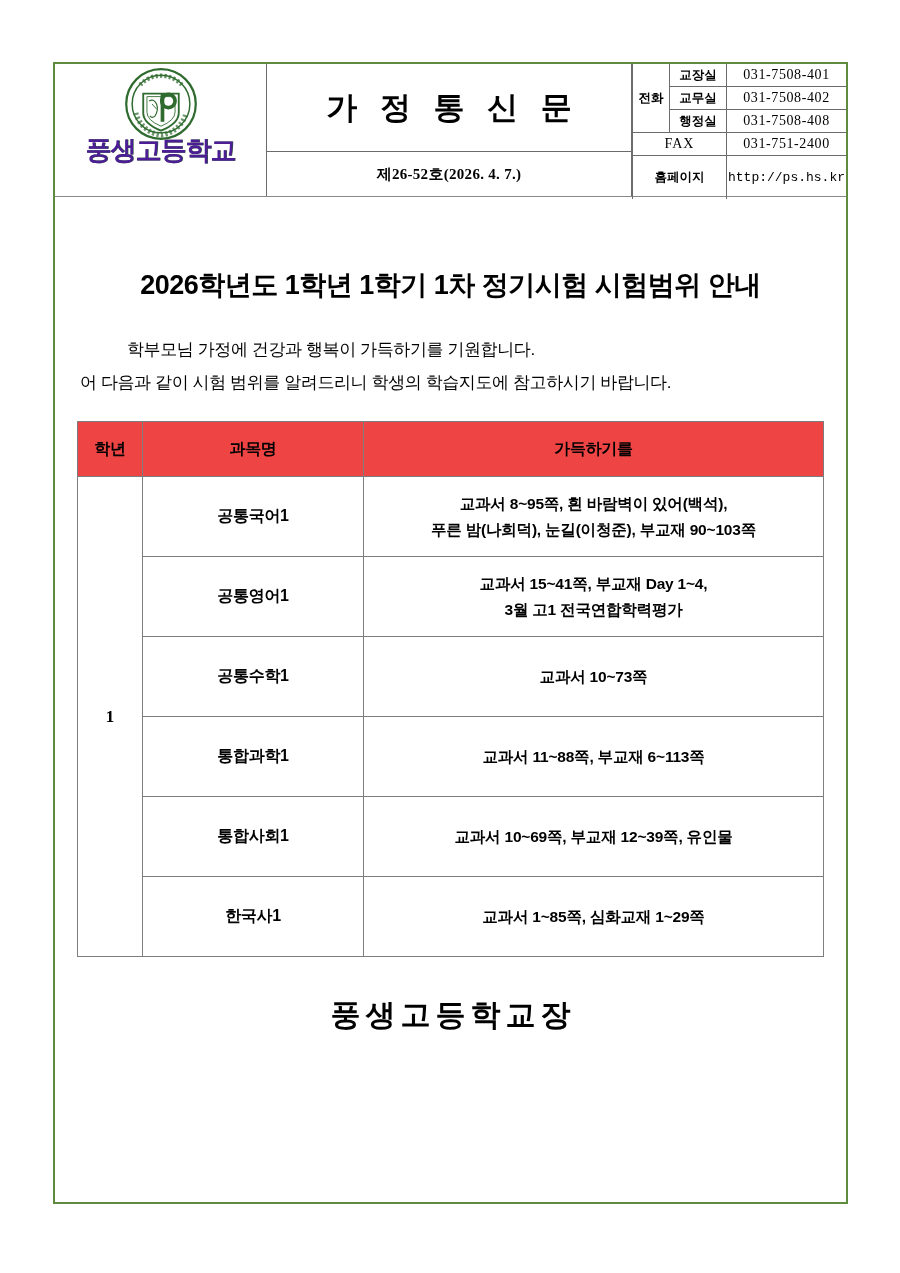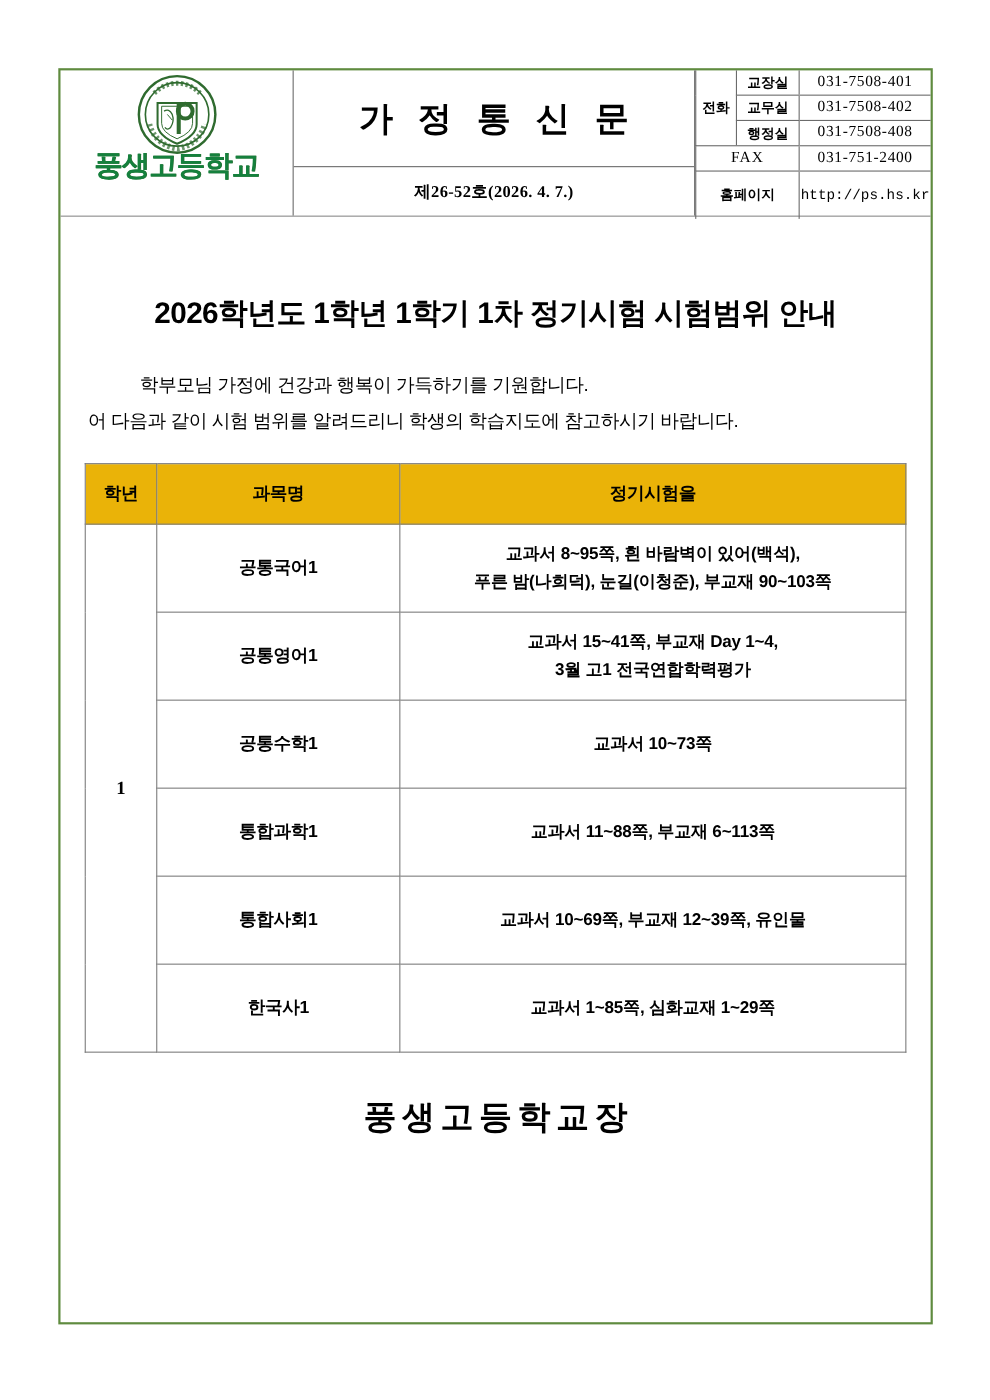--- a/index.html
+++ b/index.html
@@ -53,21 +53,21 @@
   .emblem {
     width: 74px;
     height: 74px;
     display: block;
   }
 
   .school-name-logo {
     font-family: "Liberation Sans", "DejaVu Sans", sans-serif;
     font-size: 26px;
     font-weight: bold;
-    color: #15803d;
+    color: #4c1d95;
     letter-spacing: -1px;
     line-height: 1;
     margin-top: -4px;
     text-shadow: 0.5px 0 0 #2f6b2f;
   }
 
   .mast-center {
     flex: 1;
     display: flex;
     flex-direction: column;
@@ -220,21 +220,21 @@
     table-layout: fixed;
   }
   .subject-table th,
   .subject-table td {
     border: 1px solid #7d7d7d;
     text-align: center;
     vertical-align: middle;
     font-family: "Liberation Sans", "DejaVu Sans", sans-serif;
   }
   .subject-table thead th {
-    background: #eab308;
+    background: #ef4444;
     font-size: 16px;
     font-weight: bold;
     height: 52px;
     letter-spacing: -0.3px;
   }
   .subject-table .col-grade { width: 62px; }
   .subject-table .col-subject { width: 218px; }
 
   .subject-table td.grade-cell {
     font-family: "Liberation Serif", "DejaVu Serif", serif;
@@ -342,21 +342,21 @@
     <div class="para">
       <p class="indent">학부모님 가정에 건강과 행복이 가득하기를 기원합니다.</p>
       <p>어 다음과 같이 시험 범위를 알려드리니 학생의 학습지도에 참고하시기 바랍니다.</p>
     </div>
 
     <table class="subject-table">
       <thead>
         <tr>
           <th class="col-grade">학년</th>
           <th class="col-subject">과목명</th>
-          <th>정기시험을</th>
+          <th>가득하기를</th>
         </tr>
       </thead>
       <tbody>
         <tr>
           <td class="grade-cell" rowspan="6">1</td>
           <td class="subject-cell">공통국어1</td>
           <td class="range-cell">
             <div>교과서 8~95쪽, 흰 바람벽이 있어(백석),</div>
             <div>푸른 밤(나희덕), 눈길(이청준), 부교재 90~103쪽</div>
           </td>

